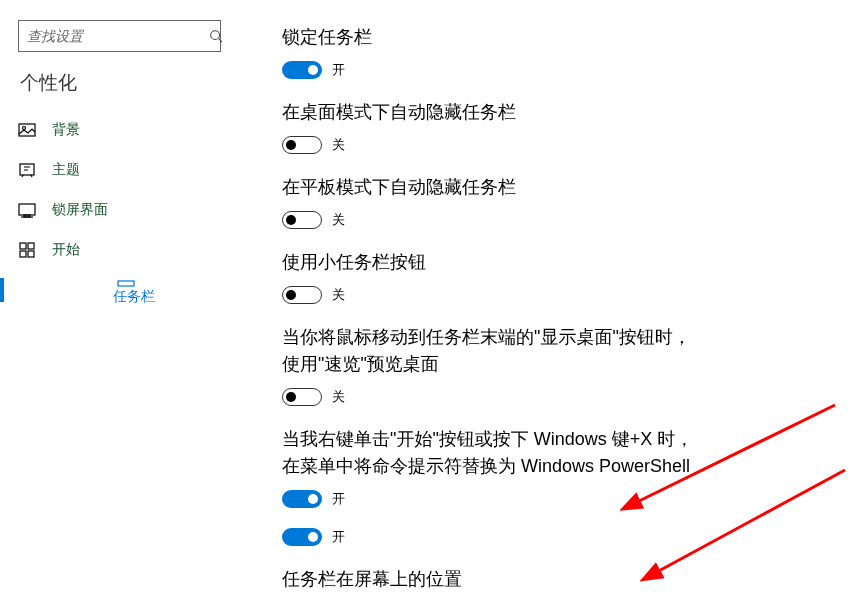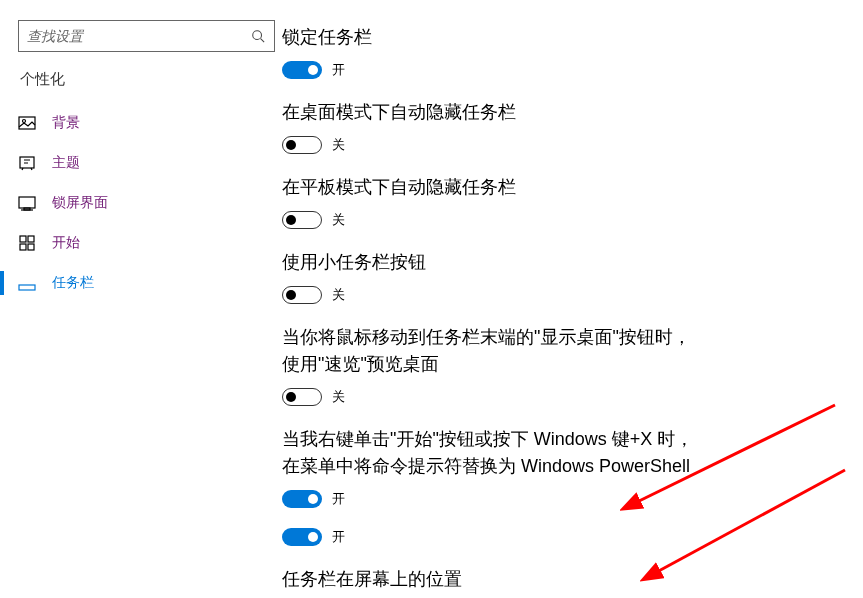--- a/index.html
+++ b/index.html
@@ -18,21 +18,21 @@
       overflow: hidden;
     }
     .sidebar {
       position: absolute;
       left: 0;
       top: 0;
       width: 250px;
       padding: 20px 0 0 18px;
     }
     .search-box {
-      width: 257px;
+      width: 203px;
       height: 32px;
       border: 1px solid #666;
       display: flex;
       align-items: center;
       padding: 0 8px;
       margin-bottom: 18px;
     }
     .search-input {
       border: none;
       outline: none;
@@ -47,21 +47,21 @@
     }
     .search-icon {
       width: 16px;
       height: 16px;
       display: flex;
       align-items: center;
       justify-content: center;
       color: #444;
     }
     .section-header {
-      font-size: 15px;
+      font-size: 19px;
       color: #333;
       margin-bottom: 14px;
       padding-left: 2px;
     }
     .nav-item {
       display: flex;
       align-items: center;
       height: 40px;
       cursor: pointer;
       position: relative;
@@ -69,24 +69,25 @@
     .nav-item-icon {
       width: 18px;
       height: 18px;
       margin-right: 16px;
       display: flex;
       align-items: center;
       justify-content: center;
     }
     .nav-item-label {
       font-size: 14px;
-      color: #701a75;
+      color: #14532d;
     }
     .nav-item.active {
       color: #0078d7;
+      flex-direction: column;
     }
     .nav-item.active .nav-item-label {
       color: #0078d7;
     }
     .nav-item.active::before {
       content: '';
       position: absolute;
       left: -18px;
       top: 8px;
       bottom: 8px;

